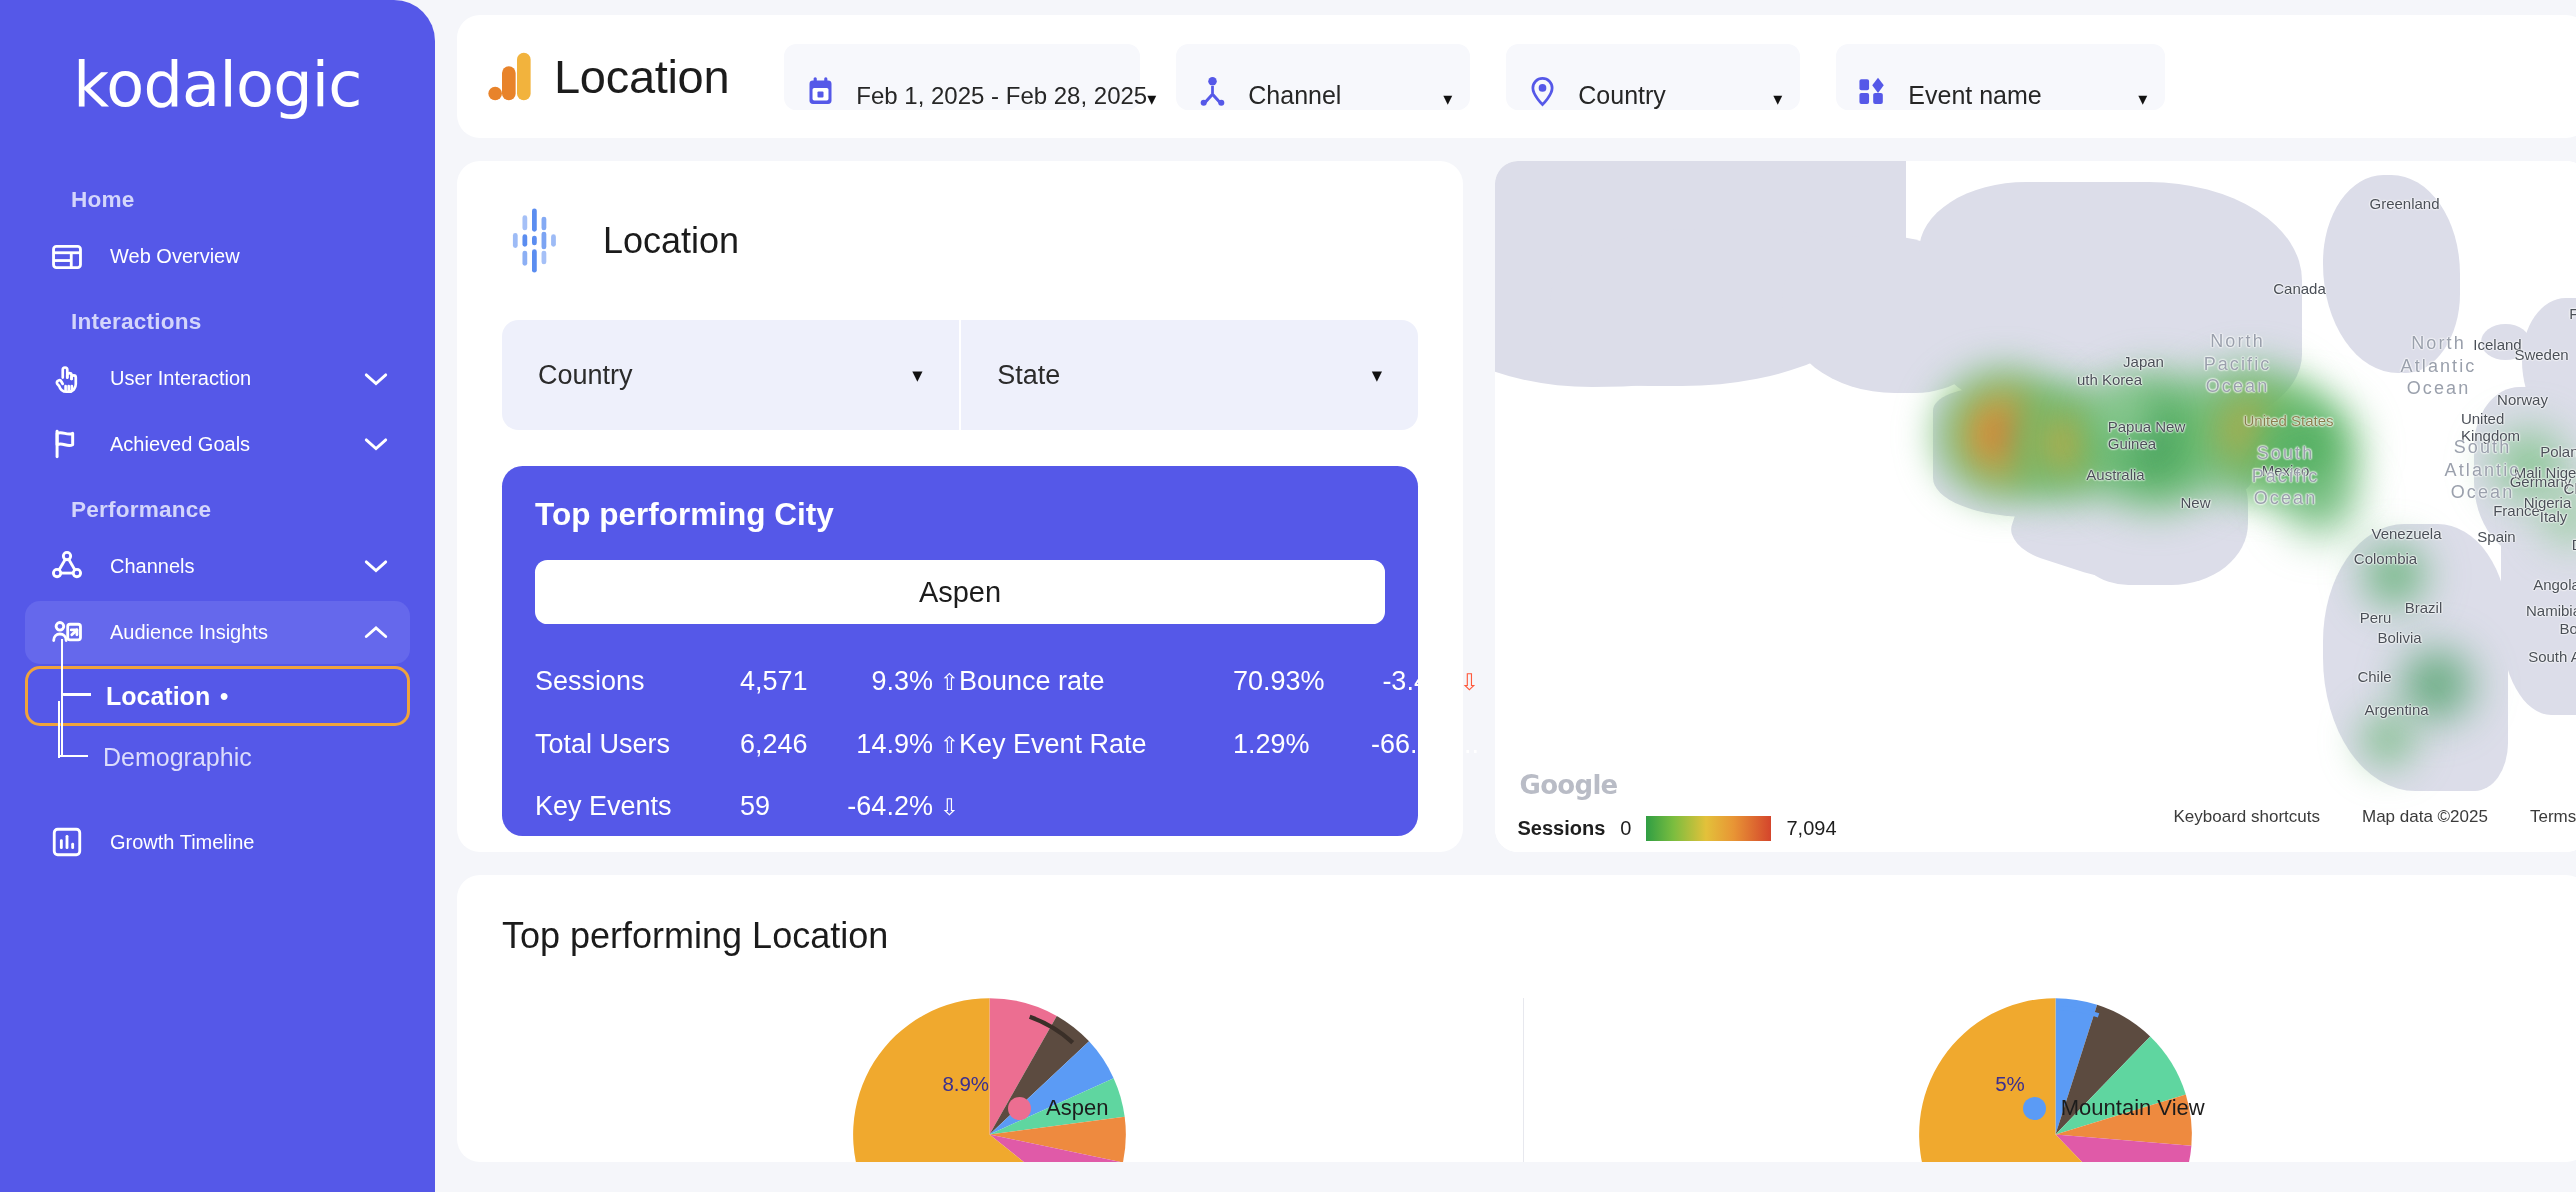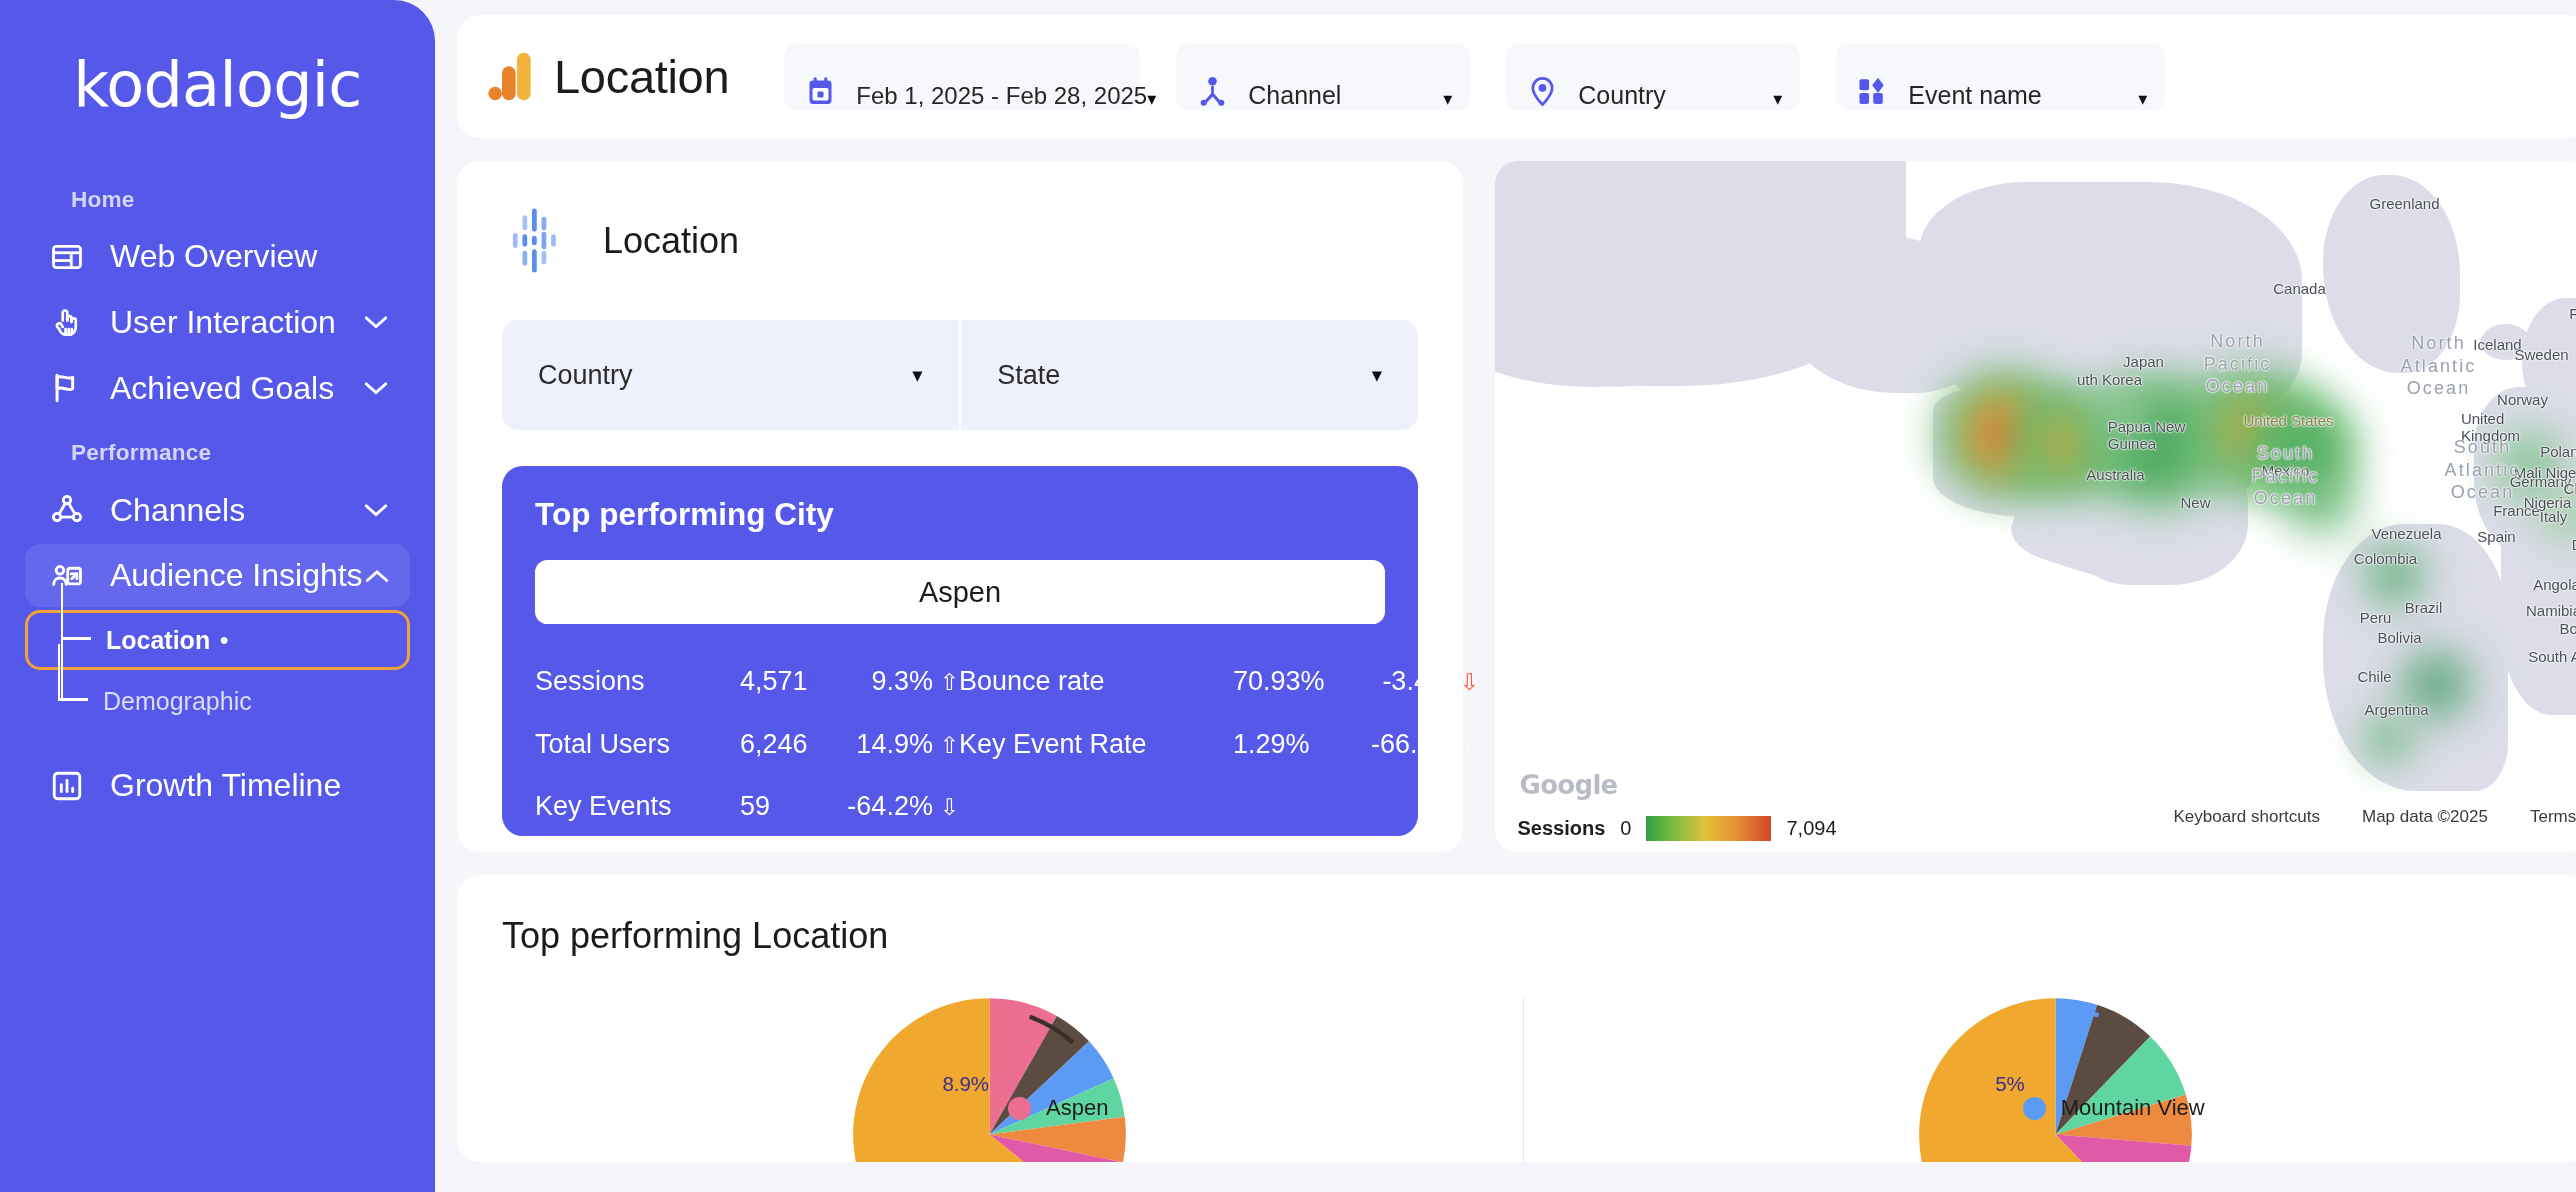--- a/index.html
+++ b/index.html
@@ -35,21 +35,21 @@
     border-radius: 15px; color: #ffffff; cursor: pointer;
     position: relative;
   }
   .nav-item.active-parent { background: #6568ec; }
   .nav-icon {
     width: 37px; height: 37px; flex: 0 0 37px;
     display: flex; align-items: center; justify-content: center;
     margin-right: 25px;
   }
   .nav-icon svg { width: 34px; height: 34px; display: block; }
-  .nav-label { font-size: 32px; font-weight: 400; white-space: nowrap; }
+  .nav-label { font-size: 20px; font-weight: 400; white-space: nowrap; }
   .chev { margin-left: auto; width: 30px; height: 30px; display:flex; align-items:center; justify-content:center;}
   .chev svg { width: 26px; height: 16.4px; }
 
   
   .sub-wrap { position: relative; padding-left: 0; }
   .sub-item {
     display: flex; align-items: center;
     height: 60px; margin: 1.4px 25px; padding-left: 23px;
     color: #ffffff; font-size: 25px; position: relative; cursor: pointer;
   }
@@ -217,20 +217,21 @@
             <rect x="2.5" y="4.5" width="19" height="15" rx="2"></rect>
             <line x1="2.5" y1="9" x2="21.5" y2="9"></line>
             <line x1="15" y1="9" x2="15" y2="19.5"></line>
             <line x1="2.5" y1="14.5" x2="15" y2="14.5"></line>
           </svg>
       </span>
       <span class="nav-label">Web Overview</span>
     </div>
 
 
+    <div class="nav-section-label">Interactions</div>
 
     <div class="nav-item">
       <span class="nav-icon">
         <svg viewBox="0 0 24 24" fill="none" stroke="#fff" stroke-width="1.9" stroke-linecap="round" stroke-linejoin="round">
             <path d="M9 11V5.5a1.6 1.6 0 0 1 3.2 0V11"></path>
             <path d="M12.2 11V9.3a1.5 1.5 0 0 1 3 0V12"></path>
             <path d="M15.2 12v-1a1.5 1.5 0 0 1 3 0v4.6c0 3-2 5.4-5 5.4h-1.6c-2.6 0-4.4-1.7-5.1-4L5 15.2c-.4-1 .1-1.9 1-2.2.8-.3 1.6 0 2 .8l1 1.7"></path>
             <line x1="11" y1="17" x2="11" y2="20"></line>
             <line x1="13.2" y1="17" x2="13.2" y2="20"></line>
             <line x1="15.4" y1="17" x2="15.4" y2="20"></line>

